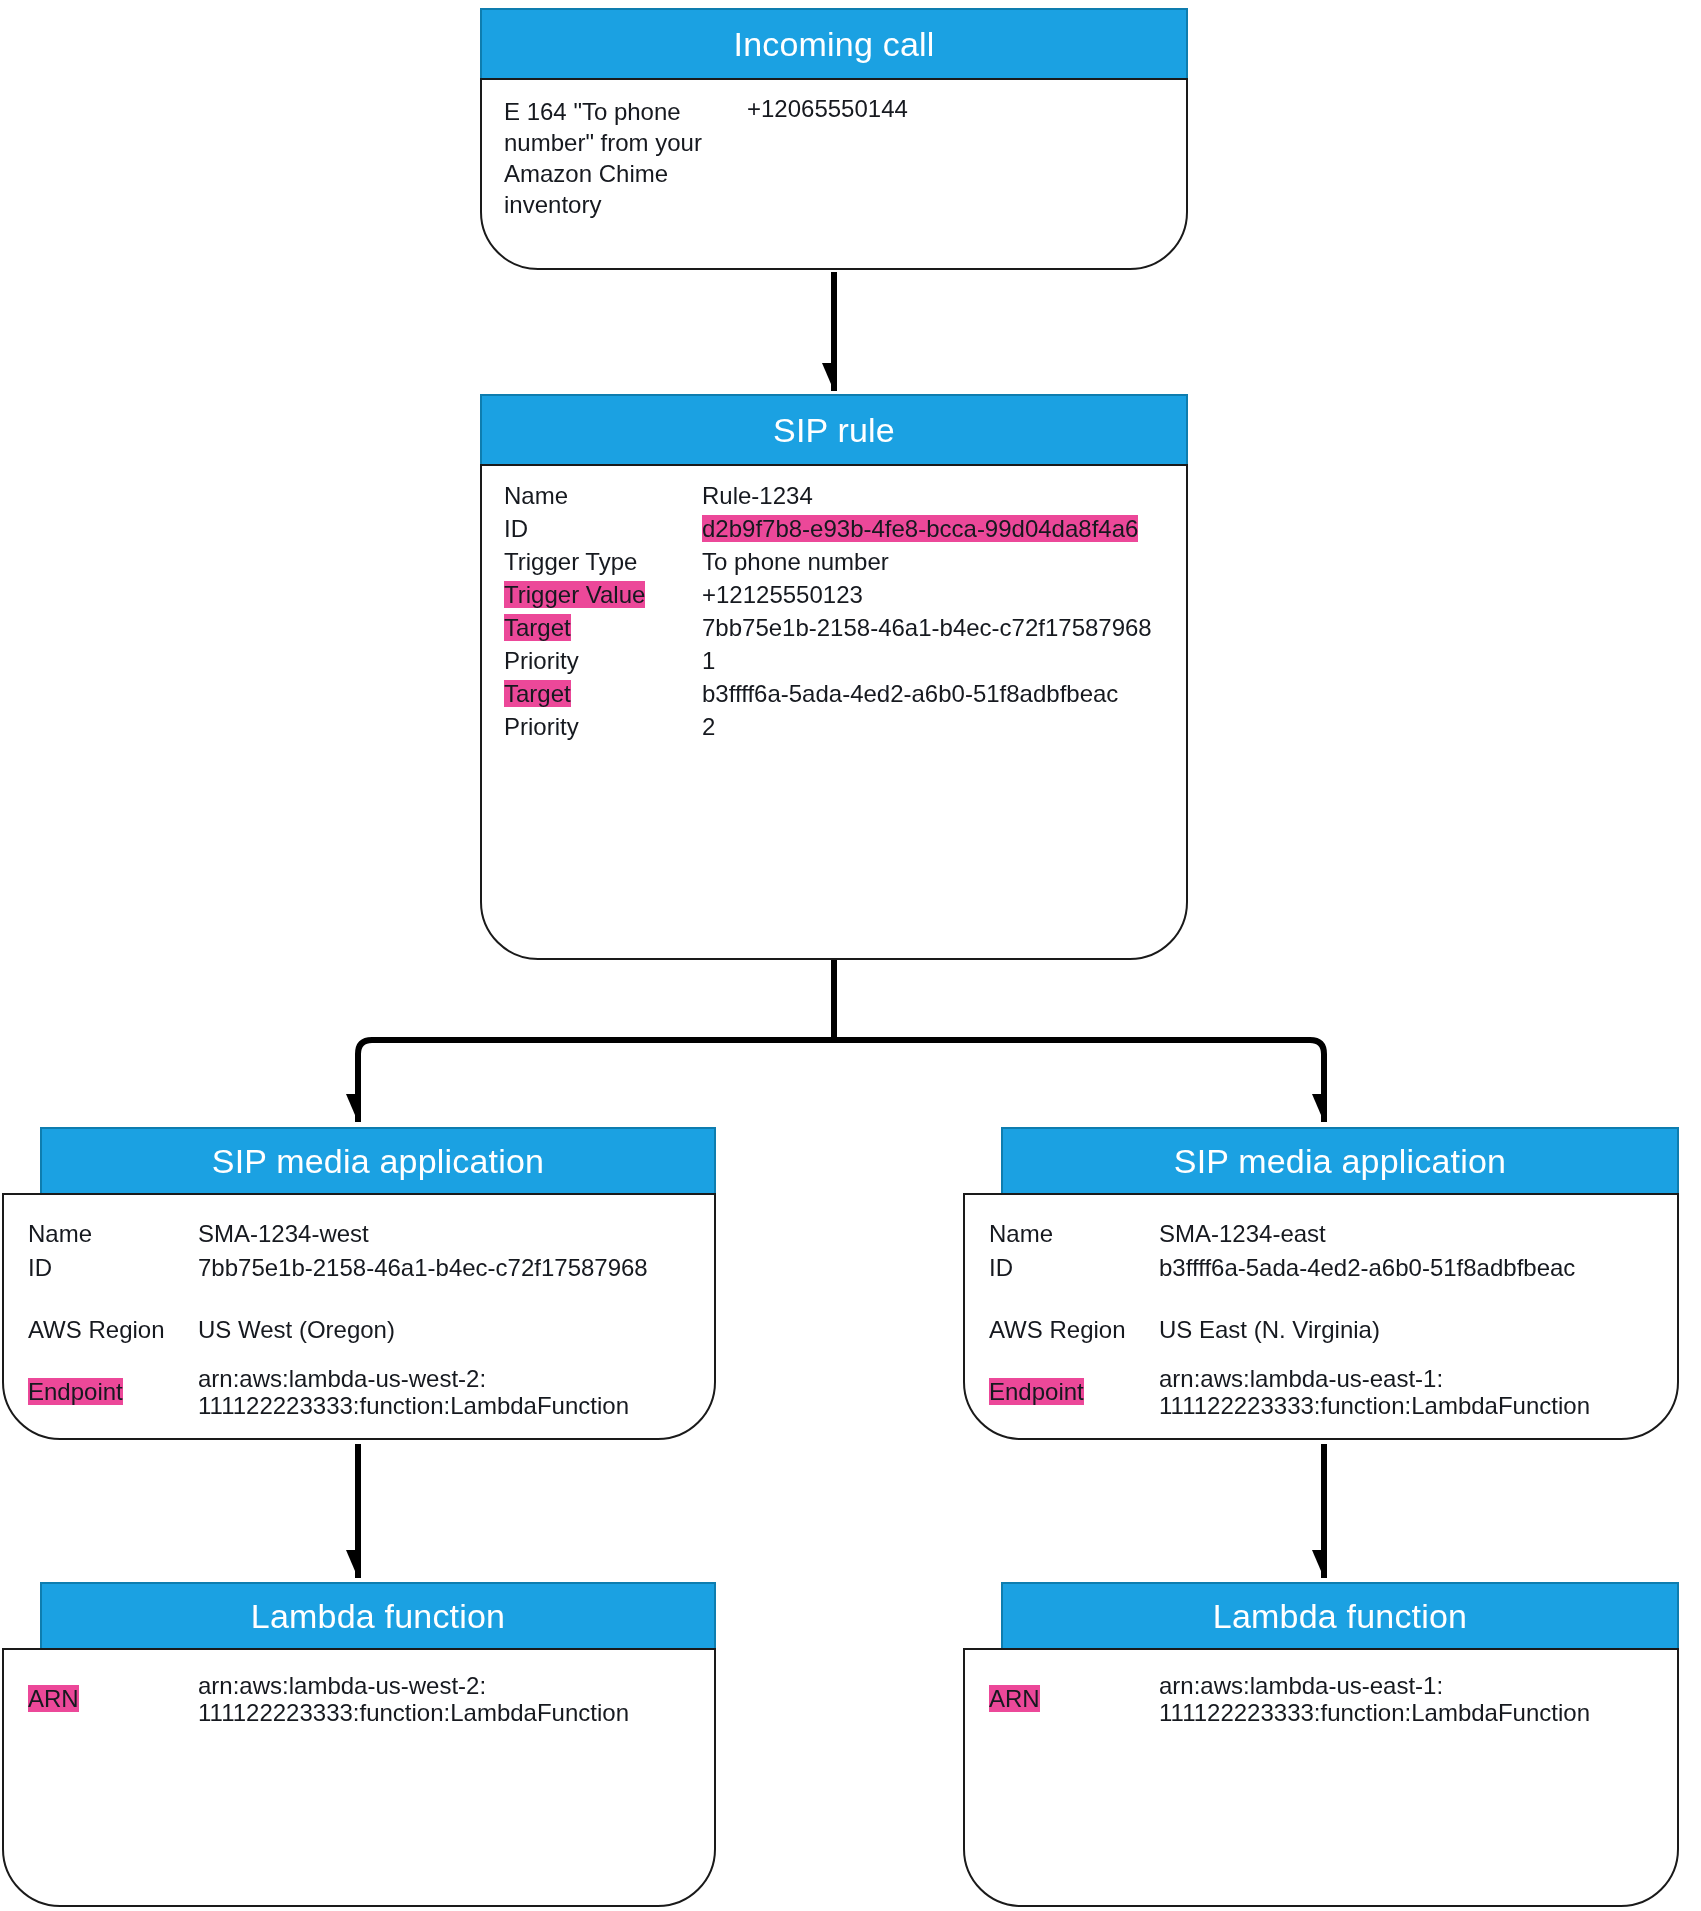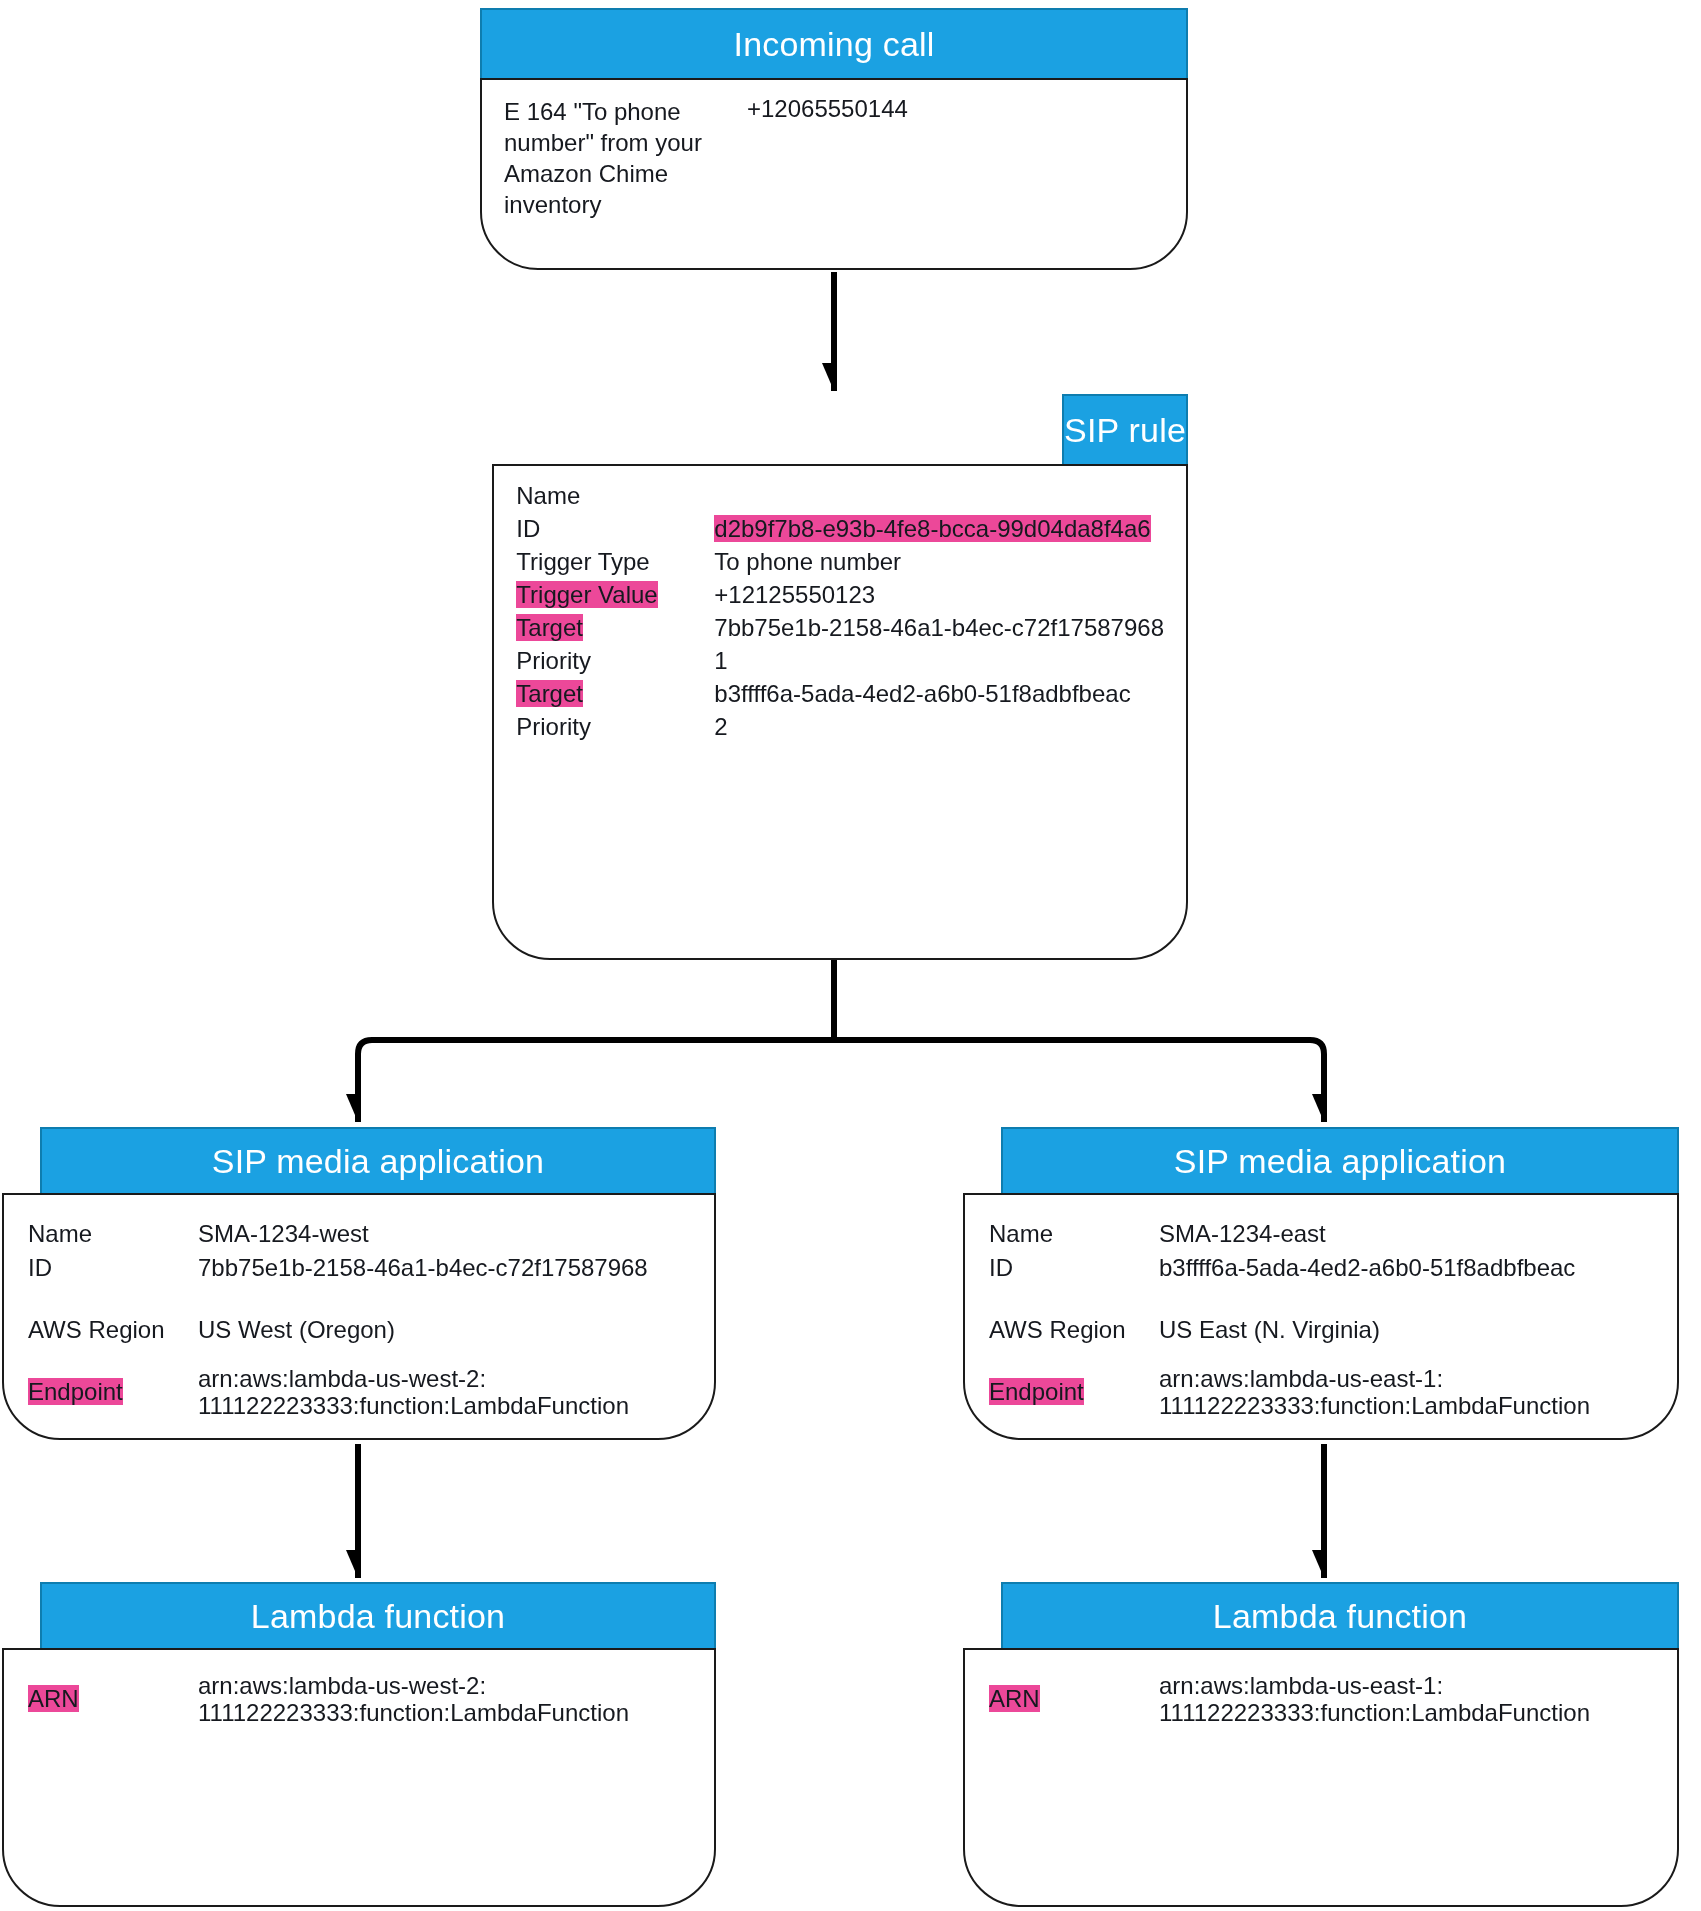--- a/index.html
+++ b/index.html
@@ -80,27 +80,28 @@
       <span>Incoming call</span>
     </div>
     <div class="bdy">
       <div class="row top">
         <span class="lbl">E 164 "To phone number" from your Amazon Chime inventory</span>
         <span class="val">+12065550144</span>
       </div>
     </div>
   </div>
 
-  <div class="node n-siprule" style="left:480px;top:394px;width:708px;height:566px;align-items:flex-end;">
+  <div class="node n-siprule" style="left:480px;top:394px;width:708px;height:566px;">
     <div class="hdr">
       <span>SIP rule</span>
     </div>
     <div class="bdy">
       <div class="row">
         <span class="lbl">Name</span>
+        <span class="val">Rule-1234</span>
       </div>
       <div class="row">
         <span class="lbl">ID</span>
         <span class="val"><span class="hl">d2b9f7b8-e93b-4fe8-bcca-99d04da8f4a6</span></span>
       </div>
       <div class="row">
         <span class="lbl">Trigger Type</span>
         <span class="val">To phone number</span>
       </div>
       <div class="row">

